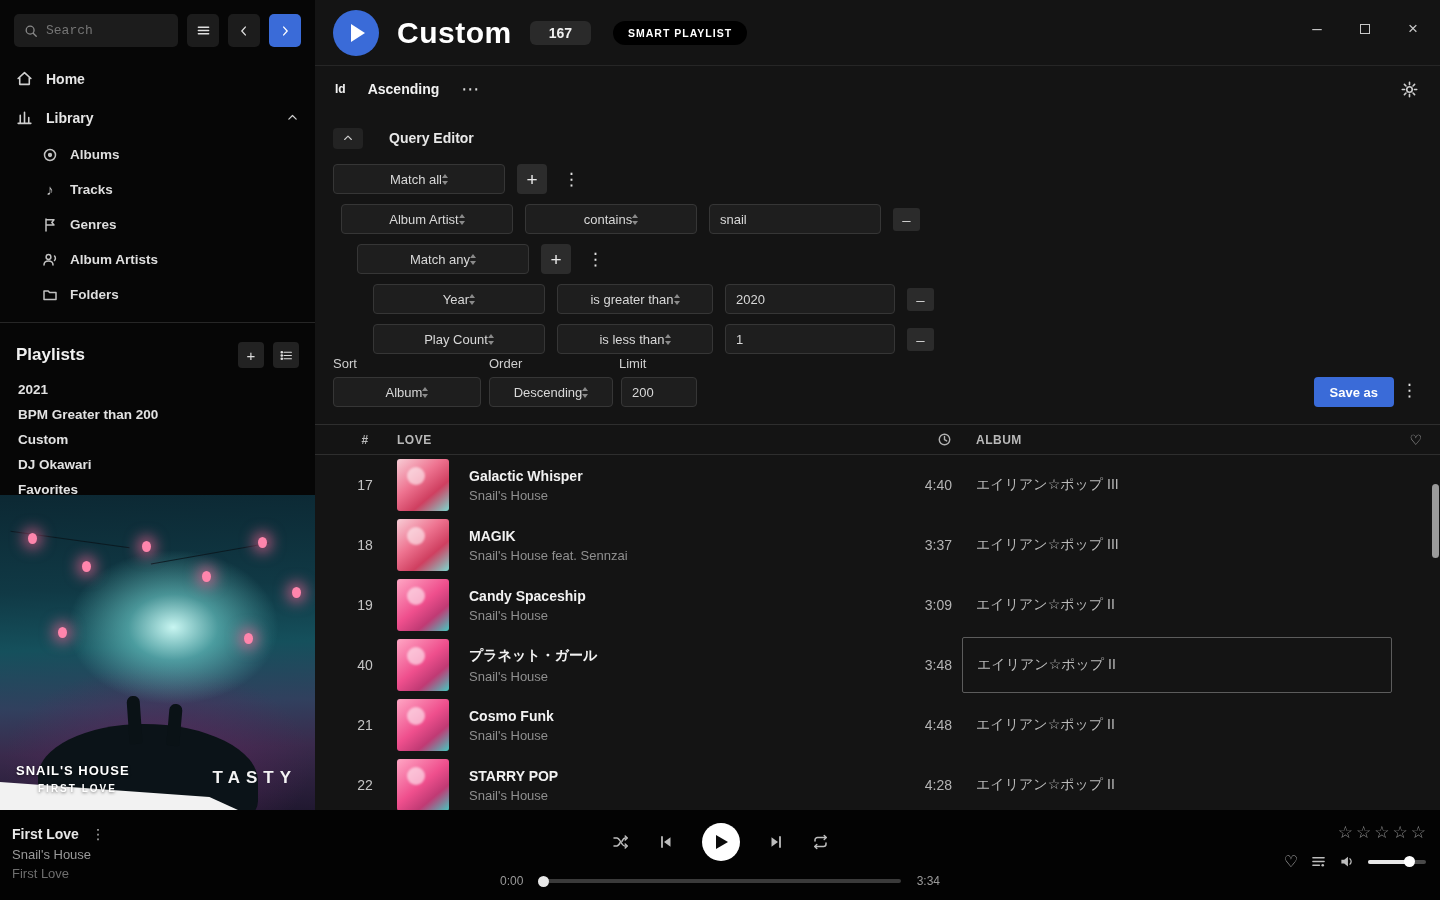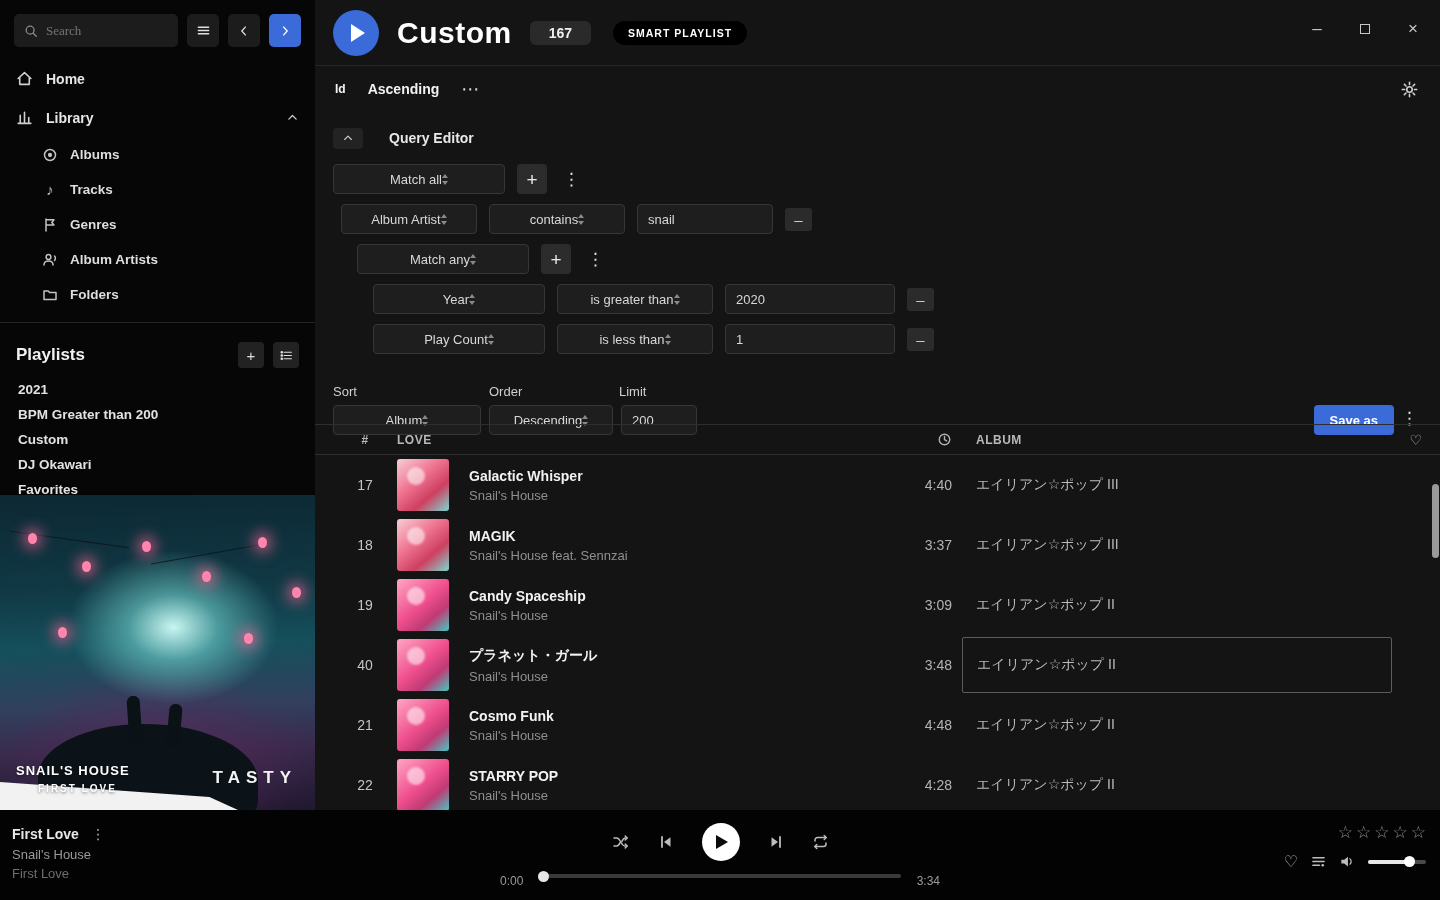--- a/index.html
+++ b/index.html
@@ -7,21 +7,21 @@
   body { font-family:"Liberation Sans","DejaVu Sans",sans-serif; color:#e8e8e8; }
   .app { position:relative; width:1440px; height:900px; background:#141414; }
 
   svg { display:block; }
   .ic { stroke:currentColor; fill:none; stroke-width:1.5; stroke-linecap:round; stroke-linejoin:round; }
 
   
   .sidebar { position:absolute; left:0; top:0; width:315px; height:810px; background:#060606; z-index:2; }
   .search-row { display:flex; align-items:center; gap:9px; padding:14px 14px 12px 14px; }
   .search-box { display:flex; align-items:center; gap:8px; width:164px; height:33px; background:#1c1c1c; border-radius:5px; padding:0 10px; color:#8a8a8a; }
-  .search-box input { flex:1; min-width:0; background:transparent; border:none; outline:none; color:#ddd; font-size:13px; font-family:Liberation Serif, serif; }
+  .search-box input { flex:1; min-width:0; background:transparent; border:none; outline:none; color:#ddd; font-size:13px; font-family:Liberation Mono, monospace; }
   .sq-btn { width:33px; height:33px; border:none; border-radius:5px; background:#1c1c1c; color:#e0e0e0; display:flex; align-items:center; justify-content:center; cursor:pointer; }
   .sq-btn.accent { background:var(--accent,#3a6bd8); color:#fff; }
 
   .nav-item { display:flex; align-items:center; gap:13px; height:39px; padding:0 16px; font-size:14px; font-weight:700; color:#e6e6e6; cursor:pointer; }
   .nav-item .spacer { flex:1; }
   .nav-item .nic { color:#cfcfcf; }
   .sub-item { display:flex; align-items:center; gap:12px; height:35px; padding:0 16px 0 42px; font-size:13.5px; font-weight:700; color:#dedede; cursor:pointer; }
   .sub-item .nic { color:#c2c2c2; }
   .note-glyph { font-size:15px; width:16px; text-align:center; }
 
@@ -78,25 +78,25 @@
   .select { display:flex; align-items:center; justify-content:center; height:30px; background:#1e1e1e; border:1px solid #363636; border-radius:4px; padding:0 9px; font-size:13px; color:#d8d8d8; cursor:pointer; }
   .updown { display:flex; flex-direction:column; gap:3px; }
   .updown i { display:block; width:0; height:0; border-left:3.5px solid transparent; border-right:3.5px solid transparent; }
   .updown .u { border-bottom:4px solid #8a8a8a; }
   .updown .d { border-top:4px solid #8a8a8a; }
   .txt-input { height:30px; background:#1e1e1e; border:1px solid #363636; border-radius:4px; padding:0 10px; font-size:13px; color:#d8d8d8; font-family:inherit; outline:none; }
   .add-btn { width:30px; height:30px; background:#2c2c2c; border:none; border-radius:4px; color:#e8e8e8; font-size:19px; line-height:1; cursor:pointer; }
   .kebab-btn { background:none; border:none; color:#e0e0e0; font-size:17px; padding:0 4px; cursor:pointer; }
   .minus-btn { width:27px; height:23px; background:#2b2b2b; border:none; border-radius:3px; color:#ccc; font-size:15px; line-height:1; cursor:pointer; }
 
-  .w172{width:172px;} .w168{width:136px;} .w156{width:156px;} .w170{width:170px;}
+  .w172{width:172px;} .w168{width:172px;} .w156{width:156px;} .w170{width:170px;}
   .w148{width:148px;} .w124{width:124px;} .w76{width:76px;}
   .ind1 { margin-left:8px; } .ind2 { margin-left:24px; } .ind3 { margin-left:40px; }
 
-  .sol-labels { display:flex; margin-top:30px; font-size:13px; color:#cfcfcf; }
+  .sol-labels { display:flex; margin-top:2px; font-size:13px; color:#cfcfcf; }
   .sol-labels .l1 { width:156px; } .sol-labels .l2 { width:130px; } .sol-labels .l3 { width:76px; }
   .sol-controls { display:flex; align-items:center; gap:8px; margin-top:6px; position:relative; }
   .save-btn { position:absolute; right:28px; top:0; height:30px; padding:0 16px; background:var(--accent,#3a6bd8); color:#fff; border:none; border-radius:4px; font-size:13px; font-weight:700; cursor:pointer; }
   .sol-kebab { position:absolute; right:0; top:3px; }
 
   
   .tracks { position:absolute; left:0; right:0; top:424px; bottom:0; overflow:hidden; }
   .tgrid { display:grid; grid-template-columns:64px 62px 1fr 90px 430px 48px; align-items:center; padding-left:18px; }
   .thead { height:31px; border-top:1px solid #2e2e2e; border-bottom:1px solid #2e2e2e; color:#b9b9b9; font-size:12px; font-weight:700; letter-spacing:.5px; }
   .thead .h-idx { justify-self:center; }
@@ -128,21 +128,21 @@
   .np-title { font-size:14px; font-weight:600; color:#e8e8e8; cursor:pointer; }
   .np-kebab { background:none; border:none; color:#b5b5b5; font-size:14px; cursor:pointer; }
   .np-artist { font-size:13px; color:#9a9a9a; margin-top:5px; cursor:pointer; }
   .np-album { font-size:13px; color:#6e6e6e; margin-top:4px; cursor:pointer; }
 
   .center-ctl { position:absolute; left:50%; transform:translateX(-50%); top:13px; width:440px; display:flex; flex-direction:column; align-items:center; }
   .ctl-row { display:flex; align-items:center; gap:28px; color:#bdbdbd; }
   .ctl-btn { background:none; border:none; color:#bdbdbd; cursor:pointer; display:flex; align-items:center; justify-content:center; }
   .play-btn { width:38px; height:38px; border-radius:50%; background:#fff; border:none; display:flex; align-items:center; justify-content:center; cursor:pointer; }
   .play-btn .tri { width:0; height:0; border-left:12px solid #0a0a0a; border-top:7.5px solid transparent; border-bottom:7.5px solid transparent; margin-left:3px; }
-  .prog-row { display:flex; align-items:flex-start; gap:16px; margin-top:13px; width:440px; }
+  .prog-row { display:flex; align-items:center; gap:16px; margin-top:13px; width:440px; }
   .time { font-size:12px; color:#9a9a9a; }
   .prog-track { flex:1; height:4px; background:#3a3a3a; border-radius:2px; position:relative; cursor:pointer; }
   .prog-knob { position:absolute; left:-1px; top:-3.5px; width:11px; height:11px; border-radius:50%; background:#e8e8e8; }
 
   .right-ctl { position:absolute; right:14px; top:12px; width:180px; }
   .stars { display:flex; justify-content:flex-end; gap:3px; font-size:17px; color:#8d8d8d; cursor:pointer; }
   .rc-row { display:flex; align-items:center; justify-content:flex-end; gap:13px; margin-top:9px; color:#b5b5b5; }
   .heart-glyph { font-size:16px; background:none; border:none; color:#b5b5b5; cursor:pointer; }
   .vol-track { width:58px; height:4px; background:#4a4a4a; border-radius:2px; position:relative; cursor:pointer; }
   .vol-fill { position:absolute; left:0; top:0; height:4px; width:70%; background:#e8e8e8; border-radius:2px; }

